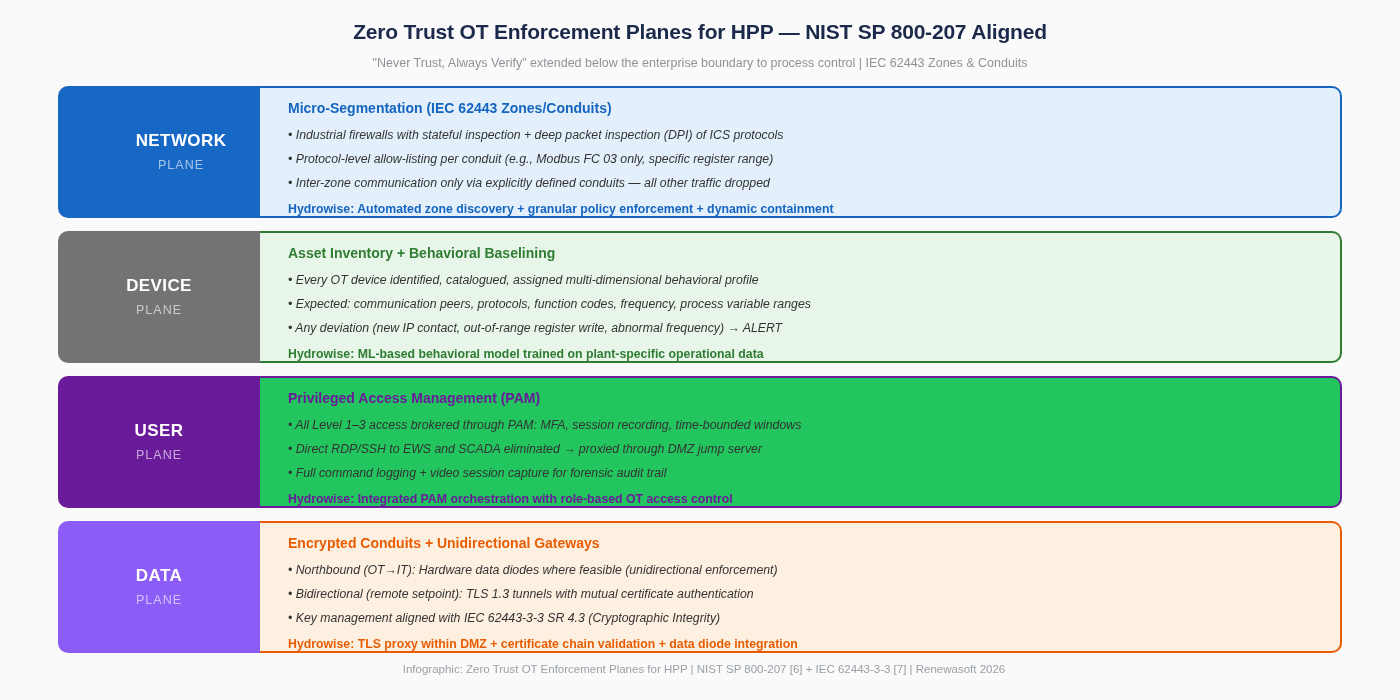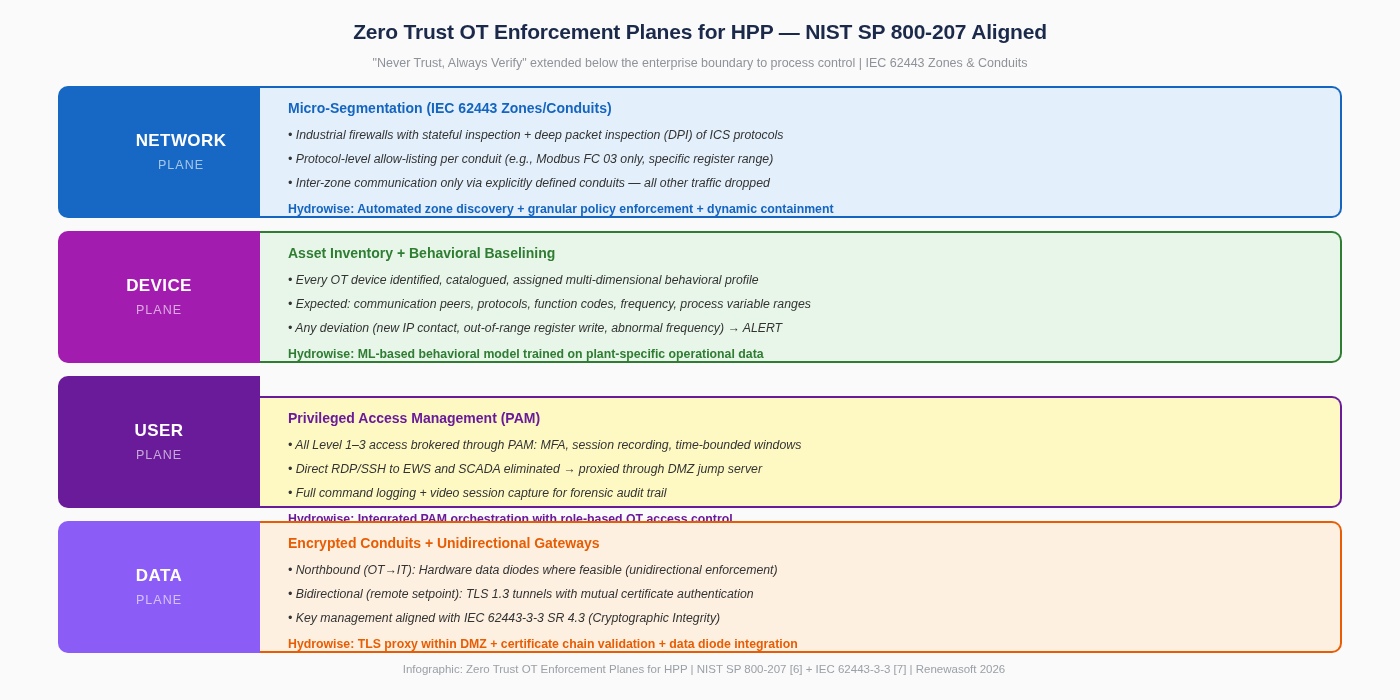--- a/index.html
+++ b/index.html
@@ -142,38 +142,38 @@
         </div>
         <div class="plane-body" style="background: rgb(227, 240, 251); border-color: rgb(21, 101, 192);">
           <div class="plane-heading" style="color: rgb(21, 101, 192);">Micro-Segmentation (IEC 62443 Zones/Conduits)</div>
           <div class="bullet">• Industrial firewalls with stateful inspection + deep packet inspection (DPI) of ICS protocols</div>
           <div class="bullet">• Protocol-level allow-listing per conduit (e.g., Modbus FC 03 only, specific register range)</div>
           <div class="bullet">• Inter-zone communication only via explicitly defined conduits — all other traffic dropped</div>
           <div class="hydrowise" style="color: rgb(21, 101, 192);">Hydrowise: Automated zone discovery + granular policy enforcement + dynamic containment</div>
         </div>
       </div>
       <div class="plane-row">
-        <div class="plane-label" style="background: #a21caf;">
+        <div class="plane-label" style="background: #737373;">
           <div class="lbl-main">DEVICE</div>
           <div class="lbl-sub">PLANE</div>
         </div>
         <div class="plane-body" style="background: rgb(232, 245, 233); border-color: rgb(46, 125, 50);">
           <div class="plane-heading" style="color: rgb(46, 125, 50);">Asset Inventory + Behavioral Baselining</div>
           <div class="bullet">• Every OT device identified, catalogued, assigned multi-dimensional behavioral profile</div>
           <div class="bullet">• Expected: communication peers, protocols, function codes, frequency, process variable ranges</div>
           <div class="bullet">• Any deviation (new IP contact, out-of-range register write, abnormal frequency) → ALERT</div>
           <div class="hydrowise" style="color: rgb(46, 125, 50);">Hydrowise: ML-based behavioral model trained on plant-specific operational data</div>
         </div>
       </div>
       <div class="plane-row">
         <div class="plane-label" style="background: rgb(106, 27, 154);">
           <div class="lbl-main">USER</div>
           <div class="lbl-sub">PLANE</div>
         </div>
-        <div class="plane-body" style="background: #fef9c3; border-color: rgb(106, 27, 154); margin-top: 20px;">
+        <div class="plane-body" style="background: #22c55e; border-color: rgb(106, 27, 154);">
           <div class="plane-heading" style="color: rgb(106, 27, 154);">Privileged Access Management (PAM)</div>
           <div class="bullet">• All Level 1–3 access brokered through PAM: MFA, session recording, time-bounded windows</div>
           <div class="bullet">• Direct RDP/SSH to EWS and SCADA eliminated → proxied through DMZ jump server</div>
           <div class="bullet">• Full command logging + video session capture for forensic audit trail</div>
           <div class="hydrowise" style="color: rgb(106, 27, 154);">Hydrowise: Integrated PAM orchestration with role-based OT access control</div>
         </div>
       </div>
       <div class="plane-row">
         <div class="plane-label" style="background: #8b5cf6;">
           <div class="lbl-main">DATA</div>

